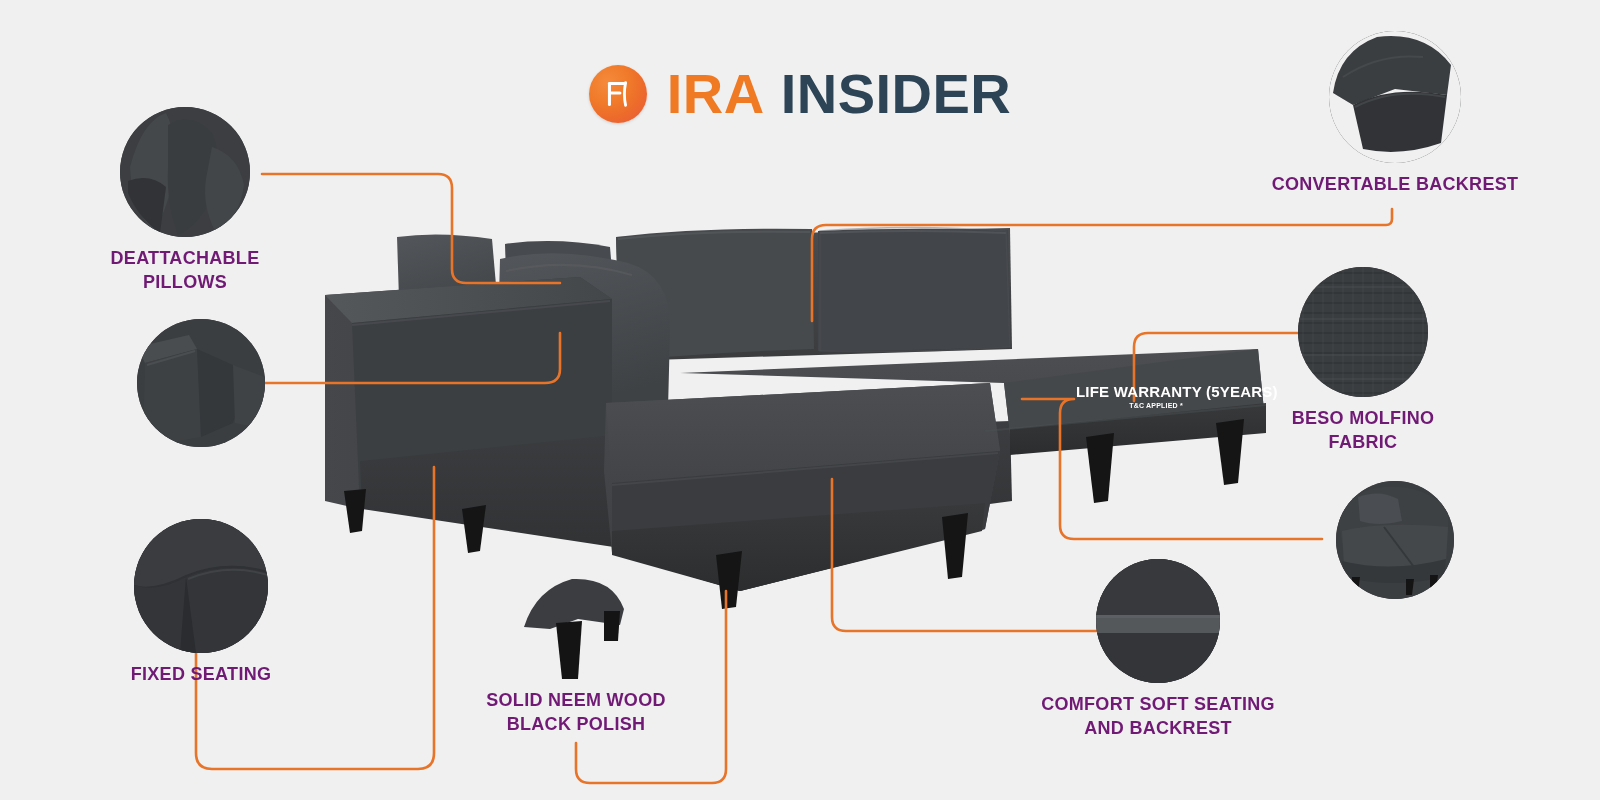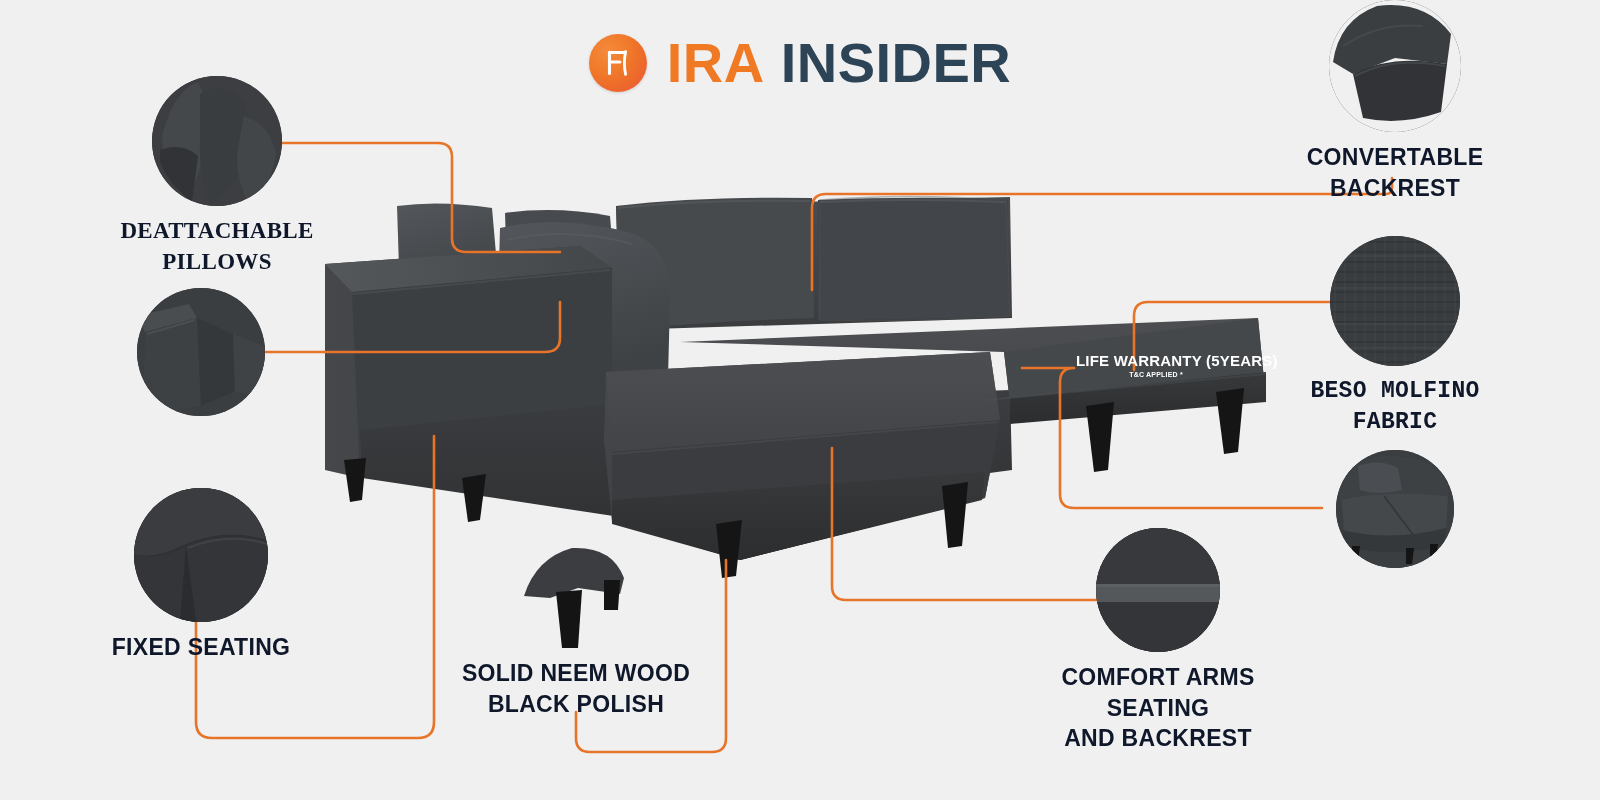--- a/index.html
+++ b/index.html
@@ -3,21 +3,21 @@
 <meta charset="utf-8">
 <title>IRA Insider Infographic</title>
 <style>
   html,body{margin:0;padding:0;}
   body{
     width:1600px;height:800px;
     background:#f0f0f0;
     font-family:"Liberation Sans", sans-serif;
     overflow:hidden;
   }
-  #stage{position:relative;width:1600px;height:664px;background:#f0f0f0;}
+  #stage{position:relative;width:1600px;height:664px;background:#f0f0f0;margin-top:31px;}
 
   
   .header{
     position:absolute;left:0;top:34px;width:1600px;
     display:flex;align-items:center;justify-content:center;gap:20px;
     z-index:40;
   }
   .logo-badge{
     width:58px;height:58px;border-radius:50%;
     background:radial-gradient(circle at 32% 30%, #f58a3c 0%, #f07a2a 38%, #ed6b2a 62%, #e8573c 100%);
@@ -39,21 +39,21 @@
     border-radius:50%;
     overflow:hidden;
     background:#3a3c3e;
     margin:0 auto;
     position:relative;
     box-shadow:0 0 0 0 rgba(0,0,0,0);
   }
   .thumb svg{display:block;width:100%;height:100%;}
   .callout .cap{
     margin-top:10px;
-    font-size:23px;font-weight:bold;color:#0f172a;
+    font-size:18px;font-weight:bold;color:#701a75;
     letter-spacing:.3px;line-height:1.33;
     white-space:pre-line;
   }
 
   
   #connectors,#sofa-layer{position:absolute;left:0;top:0;width:1600px;height:800px;}
   #connectors{z-index:25;}
   #sofa-layer{z-index:10;}
 
   
@@ -181,21 +181,21 @@
         <path d="M11 9 V31" stroke="#ffffff" stroke-width="3.2" stroke-linecap="round" fill="none"></path>
         <path d="M11 19 H22" stroke="#ffffff" stroke-width="3.2" stroke-linecap="round" fill="none"></path>
         <path d="M28 8 Q25.5 20 28 32" stroke="#ffffff" stroke-width="3" stroke-linecap="round" fill="none"></path>
       </svg>
     </div>
     <div class="brand">
       <span class="word-a">IRA</span><span class="word-b">INSIDER</span>
     </div>
   </div>
 
-  <div class="callout" style="left:72px;top:76px;width:290px;font-family:Liberation Serif, serif;">
+  <div class="callout" style="left:40px;top:76px;width:290px;">
     <div class="thumb" style="width:130px;height:130px;">
       <svg viewBox="0 0 130 130">
         <rect width="130" height="130" fill="#3c3e41"></rect>
         <path d="M10 60 Q22 14 46 6 Q58 30 54 62 Q50 98 34 124 Q12 104 10 60 Z" fill="#45484b"></path>
         <path d="M48 18 Q72 4 92 26 Q102 48 96 78 Q84 116 58 128 Q46 96 48 60 Z" fill="#3a3d40"></path>
         <path d="M92 40 Q118 48 124 78 Q120 110 96 126 Q82 100 86 72 Z" fill="#434649"></path>
         <path d="M8 74 Q30 66 46 80 L40 126 Q18 110 8 86 Z" fill="#313336"></path>
       </svg>
     </div>
     <div class="cap">DEATTACHABLE
@@ -243,38 +243,38 @@
   <div class="callout" style="left:1018px;top:528px;width:280px;">
     <div class="thumb" style="width:124px;height:124px;">
       <svg viewBox="0 0 124 124">
         <rect width="124" height="124" fill="#2f3134"></rect>
         <rect y="0" width="124" height="58" fill="#37393c"></rect>
         <rect y="56" width="124" height="18" fill="#55585b"></rect>
         <rect y="74" width="124" height="50" fill="#333538"></rect>
         <rect y="56" width="124" height="3" fill="#5e6165" opacity=".8"></rect>
       </svg>
     </div>
-    <div class="cap">COMFORT ARMS SEATING
+    <div class="cap">COMFORT SOFT SEATING
 AND BACKREST</div>
   </div>
 
   <div class="callout" style="left:1250px;top:14px;width:290px;">
     <div class="thumb" style="width:132px;height:132px;margin-top:-14px;">
       <svg viewBox="0 0 132 132">
         <rect width="132" height="132" fill="#f0f0f0"></rect>
         <path d="M4 62 Q10 20 48 6 Q96 0 122 34 L118 64 L66 58 L24 74 Z" fill="#3b3e41"></path>
         <path d="M24 74 Q62 54 118 64 L112 112 Q72 126 34 118 Z" fill="#313336"></path>
         <path d="M26 76 Q64 56 116 66" stroke="#4a4d50" stroke-width="2" fill="none" opacity=".7"></path>
         <path d="M14 46 Q50 22 94 26" stroke="#505356" stroke-width="2" fill="none" opacity=".5"></path>
       </svg>
     </div>
     <div class="cap">CONVERTABLE BACKREST</div>
   </div>
 
-  <div class="callout" style="left:1250px;top:236px;width:290px;font-family:Liberation Mono, monospace;">
+  <div class="callout" style="left:1218px;top:236px;width:290px;">
     <div class="thumb" style="width:130px;height:130px;">
       <svg viewBox="0 0 130 130">
         <rect width="130" height="130" fill="#3a3d40"></rect>
         <g stroke="#2c2e31" stroke-width="1.1" opacity=".85">
           <path d="M0 6 H130"></path>
             <path d="M0 16 H130"></path>
             <path d="M0 26 H130"></path>
             <path d="M0 36 H130"></path>
           <path d="M0 46 H130"></path>
             <path d="M0 56 H130"></path>

